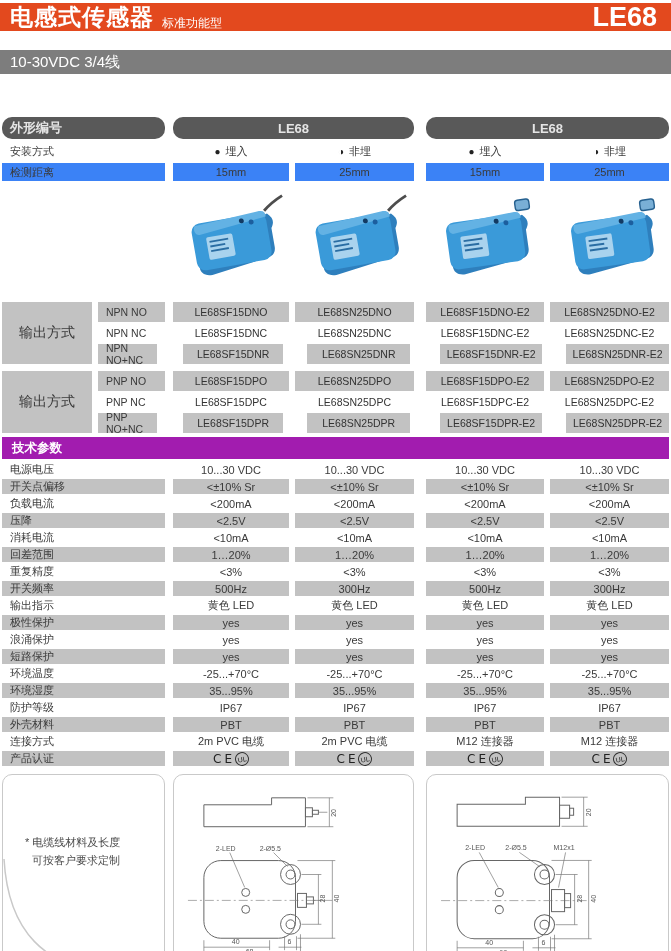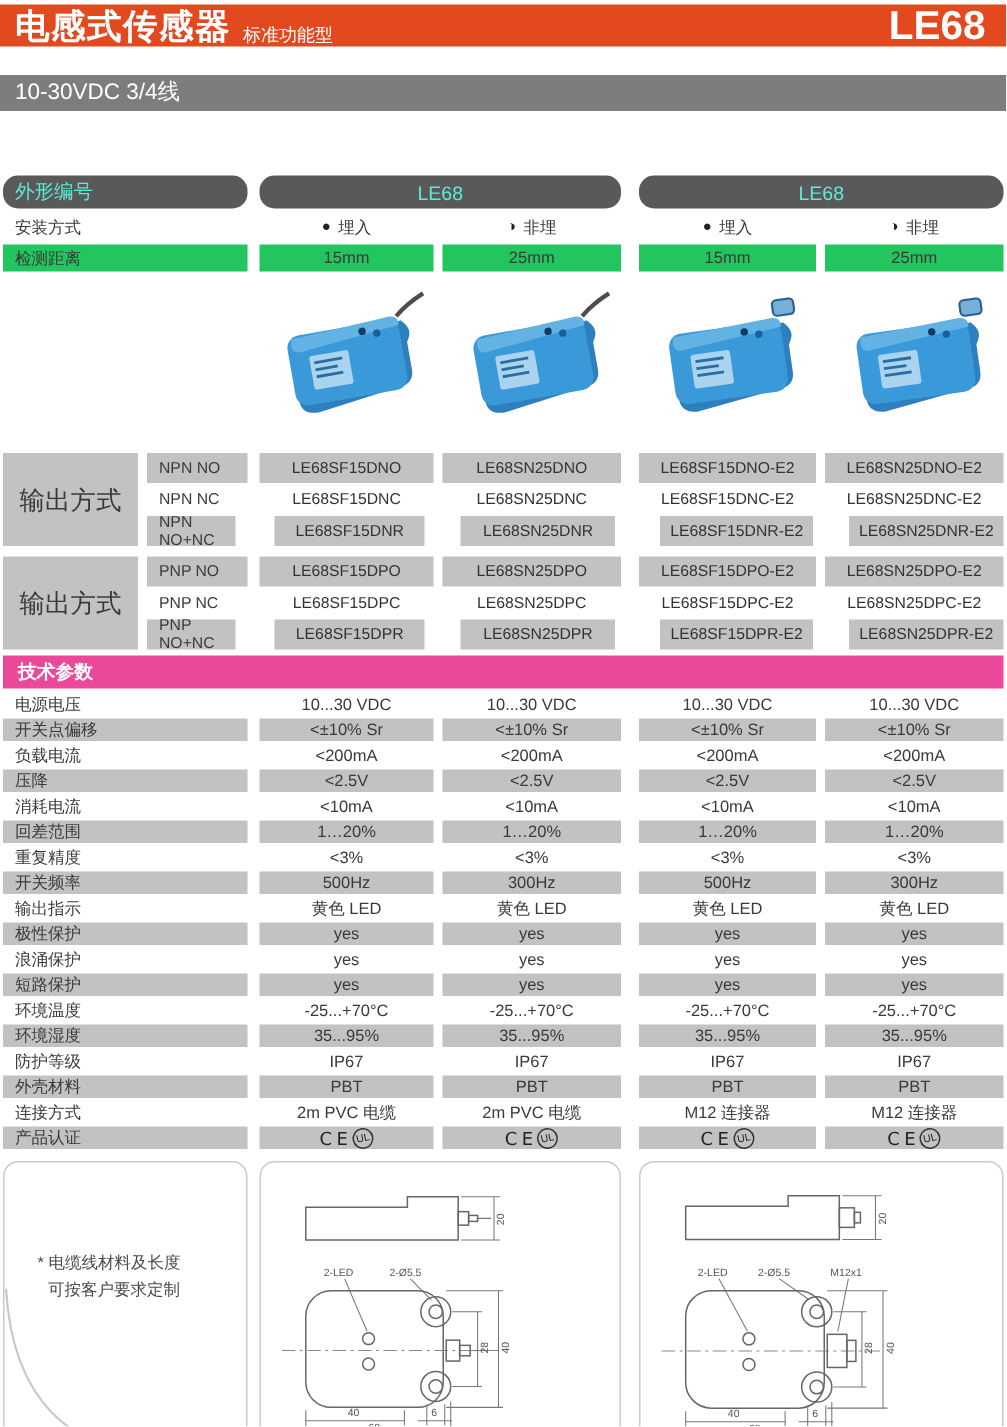--- a/index.html
+++ b/index.html
@@ -25,47 +25,47 @@
   .row { display:flex; align-items:center; }
   .w-label { width:163px; margin-right:8px; }
   .w-c1 { width:116px; margin-right:6px; }
   .w-c2 { width:119px; margin-right:12px; }
   .w-c3 { width:118px; margin-right:6px; }
   .w-c4 { width:119px; }
   .w-g1 { width:241px; margin-right:12px; }
   .w-g2 { width:243px; }
   .cell { display:flex; align-items:center; justify-content:center; height:100%; font-size:11px; }
   .cell.left { justify-content:flex-start; padding-left:8px; }
-  .dark { background:#595959; color:#5eead4; font-weight:normal;border-radius:10px; }
-  .gray { background:#22c55e; }
+  .dark { background:#595959; color:#e5e5e5; font-weight:bold;border-radius:10px; }
+  .gray { background:#3b82f6; }
   .hdr-row { height:22px; }
   .hdr-row .w-label { font-size:13px; }
   .hdr-row .wg { font-size:13px; }
   .mount-row { height:19px; margin-top:3px; }
   .dist-row { height:18px; margin-top:2px; }
   .mount-icon { font-size:10px; margin-right:5px; color:#222; }
   
   .img-row { height:119px; display:flex; align-items:center; }
   .img-cell { display:flex; align-items:center; justify-content:center; height:100%; }
   
   .out-block { display:flex; margin-top:2px; }
   .out-block.second { margin-top:7px; }
   .out-merged {
     width:90px; margin-right:6px; background:#C2C2C2; display:flex; align-items:center;
-    justify-content:center; font-size:17px; height:62px;
+    justify-content:center; font-size:14px; height:62px;
   }
   .out-rows { display:flex; flex-direction:column; width:571px; }
   .prow { display:flex; height:20px; margin-bottom:1px; }
   .prow:last-of-type { margin-bottom:0;gap:18px; }
   .tcell { width:67px; margin-right:8px; display:flex; align-items:center; padding-left:8px; font-size:10.5px; }
   .pcell { display:flex; align-items:center; justify-content:center; font-size:10.5px; color:#333; }
   .prow:nth-of-type(odd) .tcell, .prow:nth-of-type(odd) .pcell { background:#C2C2C2; }
   
   .section-bar {
-    margin-top:4px; height:22px; background:#ec4899; color:#fff; font-size:12.5px;
+    margin-top:4px; height:22px; background:#a21caf; color:#fff; font-size:12.5px;
     font-weight:bold; display:flex; align-items:center; padding-left:10px; width:667px;
   }
   .spec-rows { margin-top:3px; }
   .spec-row { display:flex; height:15px; margin-bottom:2px; }
   .sc { display:flex; align-items:center; justify-content:center; font-size:11px; height:15px; }
   .sc.left { justify-content:flex-start; padding-left:8px; }
   .spec-row:nth-of-type(even) .sc { background:#C2C2C2; }
   .cert-row { display:flex; height:15px; margin-bottom:2px; }
   .cert-row .sc { background:#C2C2C2; }
   .certs { display:flex; align-items:center; }

